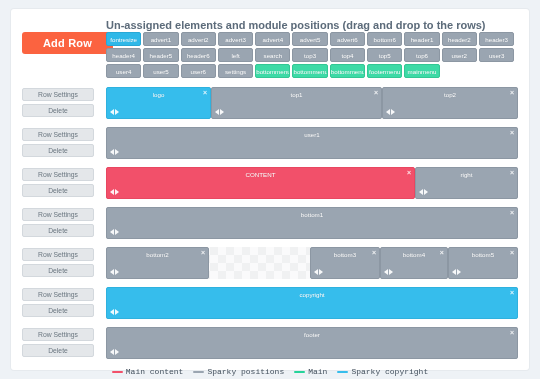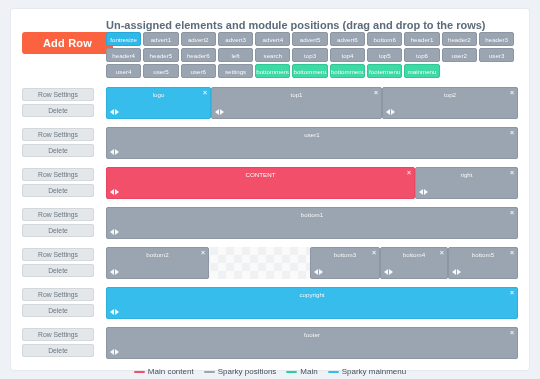--- a/index.html
+++ b/index.html
@@ -156,21 +156,21 @@
   
   #legend {
     display: flex;
     justify-content: center;
     align-items: center;
     gap: 10px;
     margin-top: 3px;
   }
   .legend-item { display: flex; align-items: center; gap: 3px; }
   .legend-swatch { width: 11px; height: 2.5px; border-radius: 1px; display: block; }
-  .legend-label { font-size: 8px; color: #44515e; line-height: 10px; white-space: nowrap; }
+  .legend-label { font-size: 8px; color: #44515e; line-height: 10px; white-space: nowrap; font-family: Liberation Mono, monospace; }
 </style>
 </head>
 <body>
 
 <div id="page">
   <div id="card">
 
     <div class="top-area">
       <div class="addrow-col">
         <button id="add-row-btn">Add Row</button>
@@ -385,18 +385,18 @@
         <div class="legend-item">
           <span class="legend-swatch" style="background: rgb(154, 165, 177);"></span>
           <span class="legend-label">Sparky positions</span>
         </div>
         <div class="legend-item">
           <span class="legend-swatch" style="background: rgb(37, 211, 154);"></span>
           <span class="legend-label">Main</span>
         </div>
         <div class="legend-item">
           <span class="legend-swatch" style="background: rgb(54, 189, 236);"></span>
-          <span class="legend-label">Sparky mainmenu</span>
+          <span class="legend-label">Sparky copyright</span>
         </div>
       </div>
 
   </div>
 </div>
 
 </body></html>

